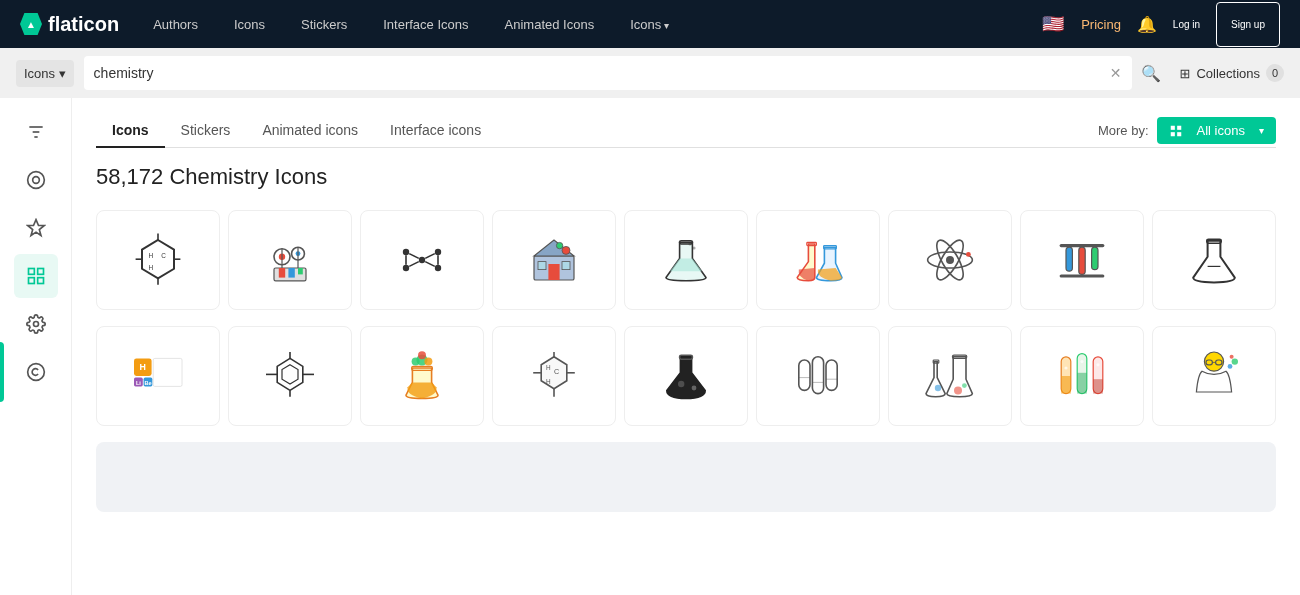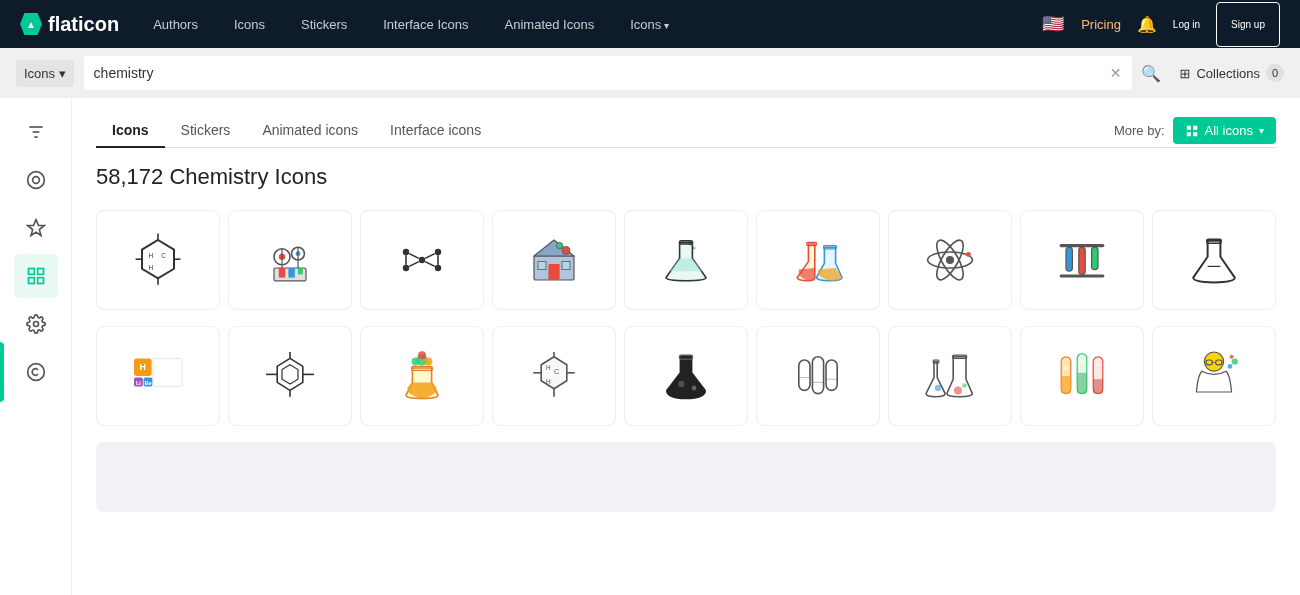--- a/index.html
+++ b/index.html
@@ -149,21 +149,21 @@
       font-size: 13px; color: #555;
     }
     .all-icons-btn {
       background: #00c896;
       color: #fff;
       border: none;
       border-radius: 4px;
       padding: 6px 12px;
       font-size: 13px;
       cursor: pointer;
-      display: flex; align-items: center; gap: 6px;
+      display: flex; align-items: center; gap: 14px;
     }
     .chevron-down { font-size: 10px; }
 
     
     .results-title {
       font-size: 22px;
       font-weight: 400;
       color: #222;
       margin-bottom: 20px;
     }

